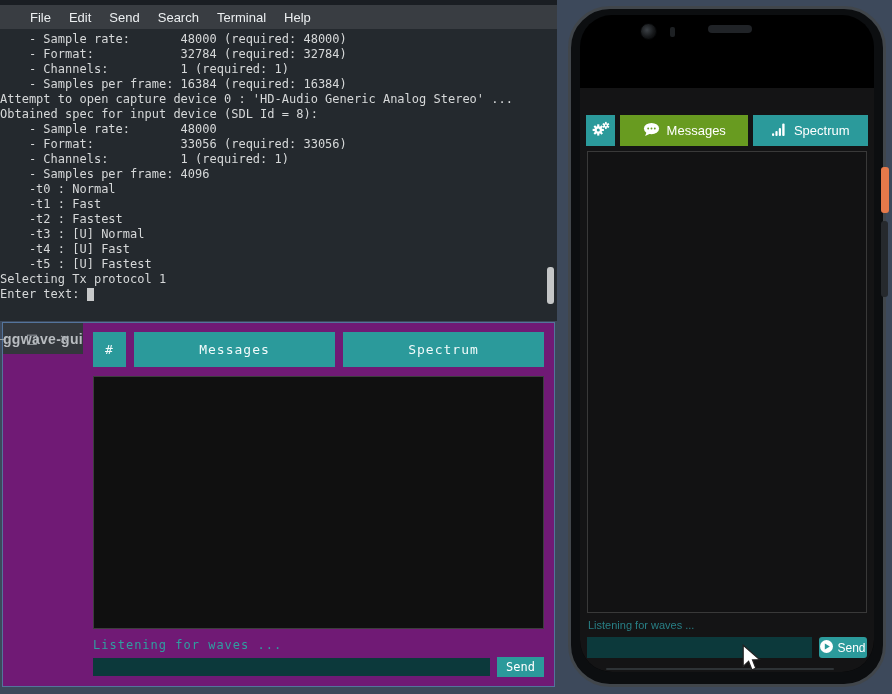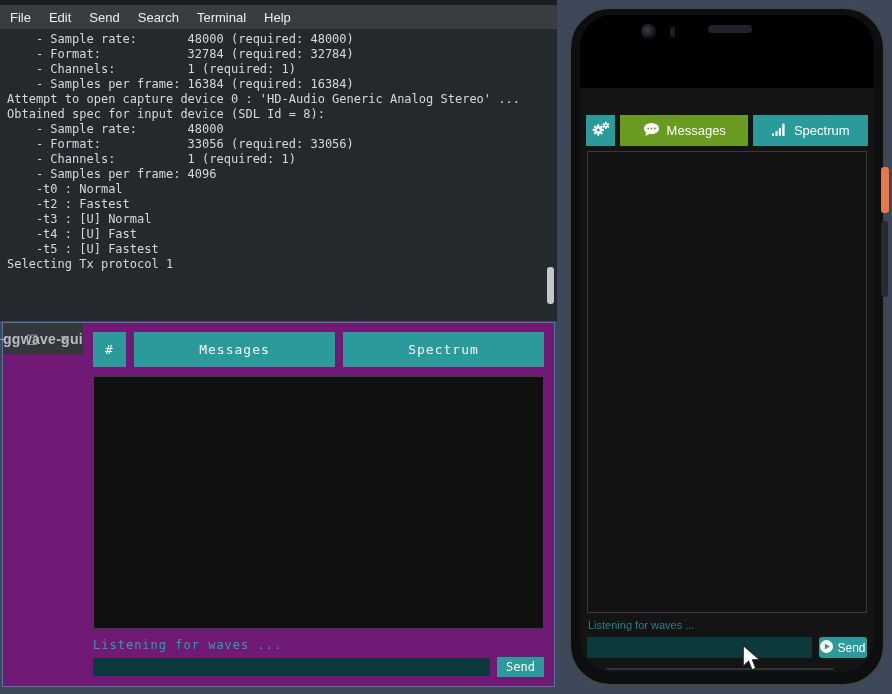--- a/index.html
+++ b/index.html
@@ -2,23 +2,23 @@
 <html><head>
 <meta charset="utf-8">
 <style>
   * { margin:0; padding:0; box-sizing:border-box; }
   html,body { width:892px; height:694px; overflow:hidden; }
   body { background:#3d495b; position:relative; font-family:"Liberation Sans",sans-serif; }
 
   
   .terminal { position:absolute; left:0; top:0; width:557px; height:321px; background:#24292e; }
   .term-topstrip { height:5px; background:#1a1e23; }
-  .menubar { height:24px; background:#393d42; display:flex; align-items:center; padding-left:10px; gap:18px; }
+  .menubar { height:24px; background:#393d42; display:flex; align-items:center; padding-left:30px; gap:18px; }
   .menubar .menu-item { font:13px "Liberation Sans",sans-serif; color:#eceff1; cursor:default; }
-  .term-body { position:relative; height:292px; padding:3px 7px; font:12px/15px "DejaVu Sans Mono",monospace; color:#d6d8d9; overflow:hidden; }
+  .term-body { position:relative; height:292px; padding:3px 0; font:12px/15px "DejaVu Sans Mono",monospace; color:#d6d8d9; overflow:hidden; }
   .tline { white-space:pre; }
   .cursor-block { display:inline-block; width:7px; height:13px; background:#c7c9ca; vertical-align:text-bottom; }
   .scroll-thumb { position:absolute; right:3px; top:238px; width:7px; height:37px; background:#c4c6c7; border-radius:3px; }
 
   
   .gui-window { position:absolute; left:2px; top:322px; width:553px; height:365px; border:1px solid #54749c; background:#701a75; display:flex; flex-direction:row; }
   .titlebar { height:31px; background:#33373c; display:flex; align-items:center; position:relative; flex:0 0 auto; }
   .titlebar .title { flex:1; text-align:center; font:bold 14px "Liberation Sans",sans-serif; color:#b9bdc1; letter-spacing:.3px; }
   .win-controls { position:absolute; right:13px; top:0; height:100%; display:flex; align-items:center; gap:21px; }
   .win-btn { color:#a8adb2; font:13px "DejaVu Sans",sans-serif; cursor:default; line-height:1; }
@@ -75,25 +75,27 @@
       <div class="tline">    - Format:            32784 (required: 32784)</div>
       <div class="tline">    - Channels:          1 (required: 1)</div>
       <div class="tline">    - Samples per frame: 16384 (required: 16384)</div>
       <div class="tline">Attempt to open capture device 0 : 'HD-Audio Generic Analog Stereo' ...</div>
       <div class="tline">Obtained spec for input device (SDL Id = 8):</div>
       <div class="tline">    - Sample rate:       48000</div>
       <div class="tline">    - Format:            33056 (required: 33056)</div>
       <div class="tline">    - Channels:          1 (required: 1)</div>
       <div class="tline">    - Samples per frame: 4096</div>
       <div class="tline">    -t0 : Normal</div>
+      <div class="tline">    -t1 : Fast</div>
       <div class="tline">    -t2 : Fastest</div>
       <div class="tline">    -t3 : [U] Normal</div>
       <div class="tline">    -t4 : [U] Fast</div>
       <div class="tline">    -t5 : [U] Fastest</div>
       <div class="tline">Selecting Tx protocol 1</div>
+      <div class="tline">Enter text: <span class="cursor-block"></span></div>
     </div>
 </div>
 
 <div class="gui-window">
   <div class="titlebar">
     <span class="title">ggwave-gui</span>
     <div class="win-controls">
       <span class="win-btn">–</span>
       <span class="win-btn">□</span>
       <span class="win-btn">×</span>

